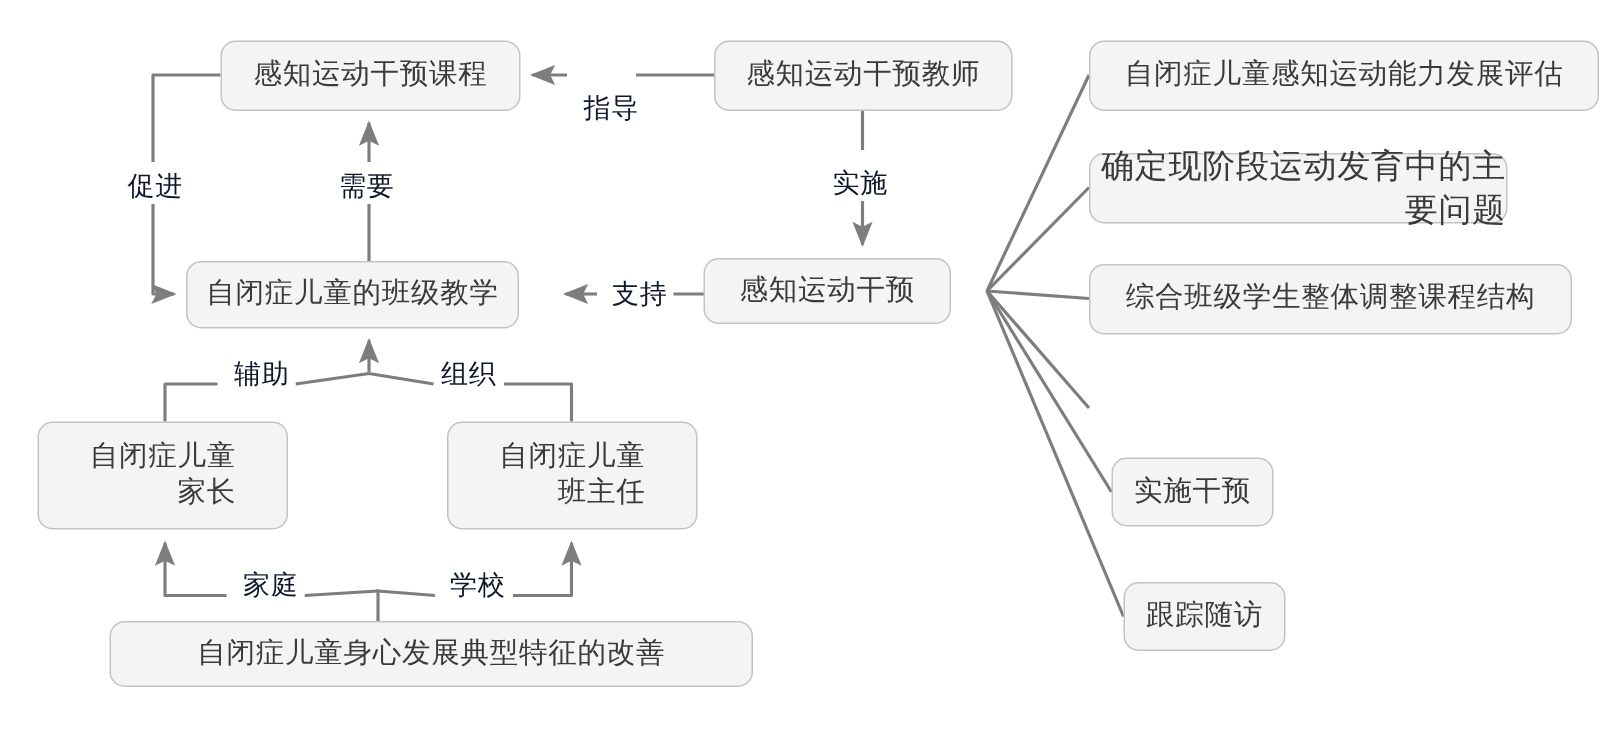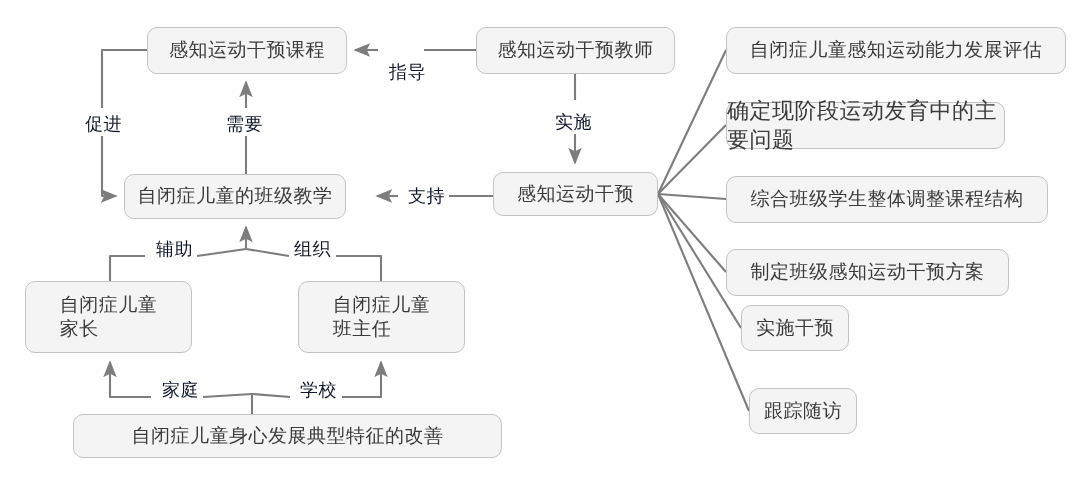--- a/index.html
+++ b/index.html
@@ -24,21 +24,21 @@
   .node {
     position: absolute;
     box-sizing: border-box;
     background: #f4f4f4;
     border: 1.4px solid #c3c3c3;
     border-radius: 10px;
     color: #3a3a3a;
     display: flex;
     align-items: center;
     justify-content: center;
-    text-align: left;
+    text-align: right;
     line-height: 1.28;
     letter-spacing: 0.5px;
     z-index: 2;
   }
   .node-text {
     display: block;
     white-space: pre-line;
   }
   .edge-label {
     position: absolute;
@@ -105,21 +105,21 @@
 
   <div class="node" style="left:147px;top:27px;width:200px;height:47px;font-size:19px">
     <span class="node-text">感知运动干预课程</span>
   </div>
   <div class="node" style="left:476px;top:27px;width:199px;height:47px;font-size:19px">
     <span class="node-text">感知运动干预教师</span>
   </div>
   <div class="node" style="left:124px;top:174px;width:222px;height:45px;font-size:19px">
     <span class="node-text">自闭症儿童的班级教学</span>
   </div>
-  <div class="node" style="left:493px;top:172px;width:165px;height:44px;font-size:19px">
+  <div class="node" style="left:469px;top:172px;width:165px;height:44px;font-size:19px">
     <span class="node-text">感知运动干预</span>
   </div>
   <div class="node" style="left:25px;top:281px;width:167px;height:72px;font-size:19px">
     <span class="node-text">自闭症儿童
 家长</span>
   </div>
   <div class="node" style="left:298px;top:281px;width:167px;height:72px;font-size:19px">
     <span class="node-text">自闭症儿童
 班主任</span>
   </div>
@@ -128,23 +128,20 @@
   </div>
   <div class="node" style="left:726px;top:27px;width:340px;height:47px;font-size:19px">
     <span class="node-text">自闭症儿童感知运动能力发展评估</span>
   </div>
   <div class="node" style="left:726px;top:102px;width:279px;height:47px;font-size:22px">
     <span class="node-text">确定现阶段运动发育中的主要问题</span>
   </div>
   <div class="node" style="left:726px;top:176px;width:322px;height:47px;font-size:19px">
     <span class="node-text">综合班级学生整体调整课程结构</span>
   </div>
-  <div class="node" style="left:726px;top:249px;width:283px;height:47px;font-size:19px">
-    <span class="node-text">制定班级感知运动干预方案</span>
-  </div>
   <div class="node" style="left:741px;top:305px;width:108px;height:46px;font-size:19px">
     <span class="node-text">实施干预</span>
   </div>
   <div class="node" style="left:749px;top:388px;width:108px;height:46px;font-size:19px">
     <span class="node-text">跟踪随访</span>
   </div>
 
   <div class="edge-label" style="left:385px;top:60px;font-size:18px">指导</div>
   <div class="edge-label" style="left:81px;top:112px;font-size:18px">促进</div>
   <div class="edge-label" style="left:222px;top:112px;font-size:18px">需要</div>

